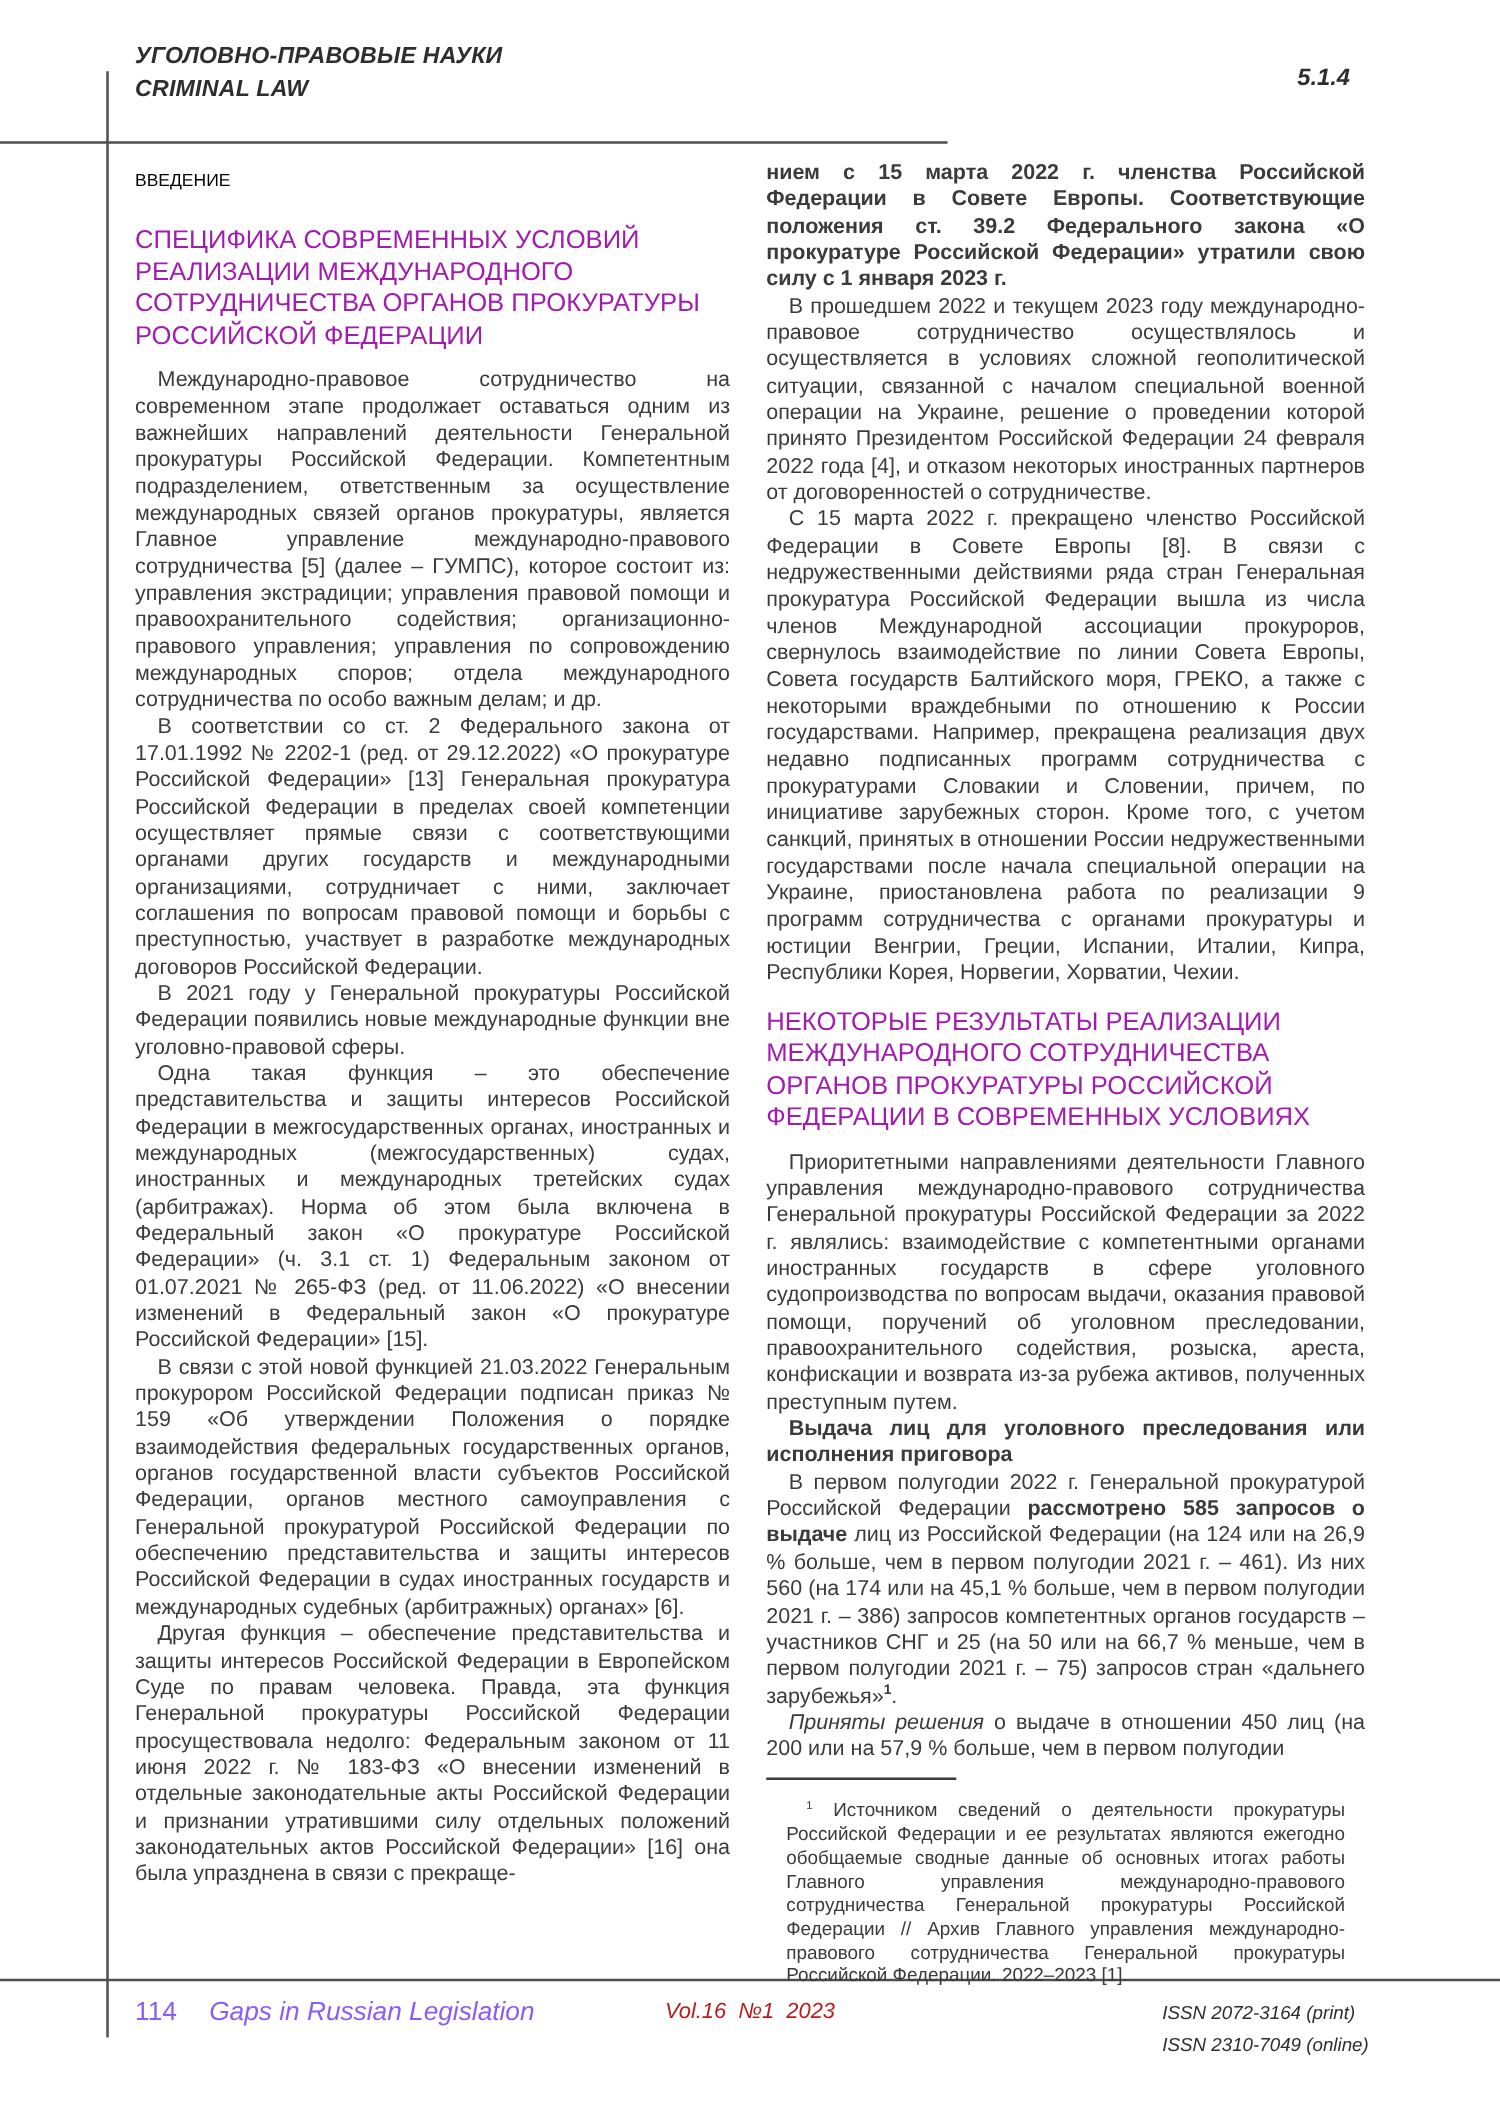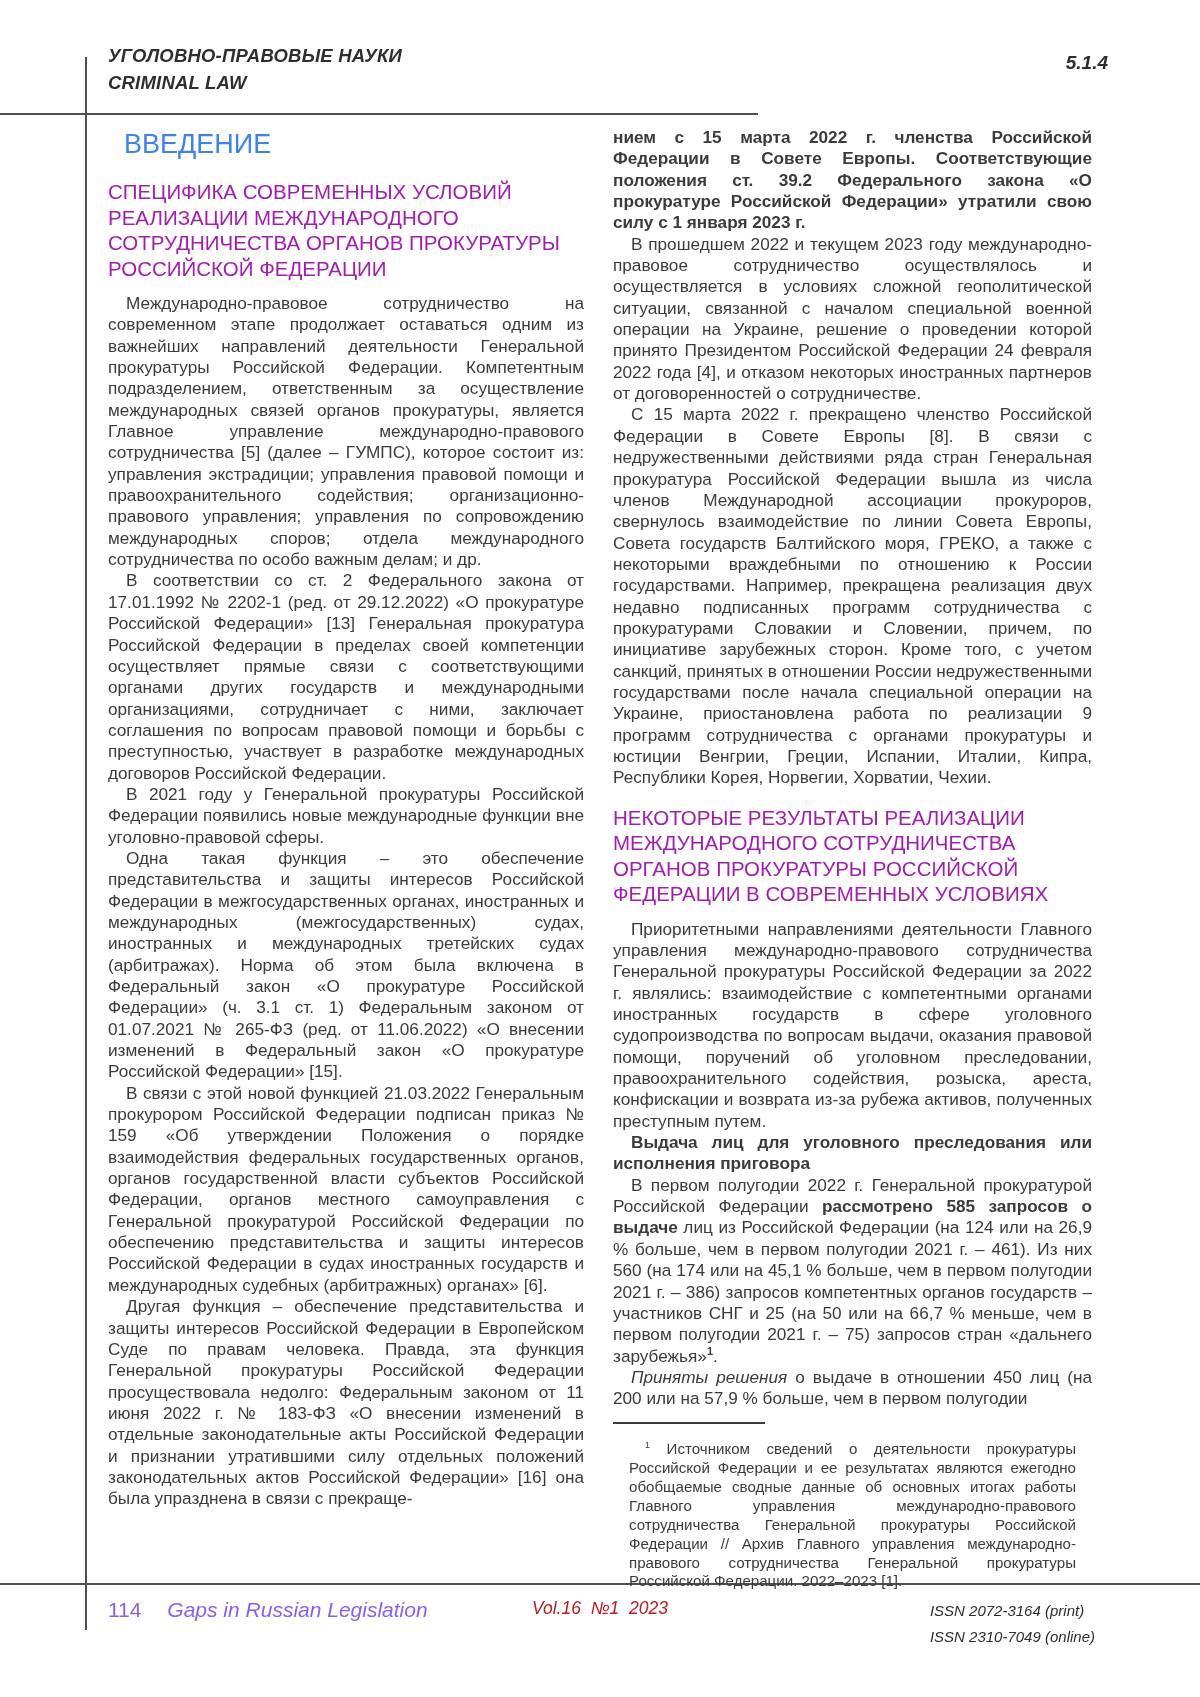--- a/index.html
+++ b/index.html
@@ -9,31 +9,31 @@
     background:#ffffff;
     font-family:"Liberation Sans",sans-serif;
     color:#3b3b3b;
     overflow:hidden;
   }
   
   .vrule{position:absolute;left:85px;top:57px;width:2px;height:1573px;background:#4f4f4f;}
   .hrule-top{position:absolute;left:0;top:113px;width:758px;height:2px;background:#4f4f4f;}
   .hrule-bottom{position:absolute;left:0;top:1583px;width:1200px;height:2px;background:#4f4f4f;}
   
-  .kicker{position:absolute;left:108px;top:42px;font-weight:bold;font-style:italic;
+  .kicker{position:absolute;left:108px;top:30px;font-weight:bold;font-style:italic;
           font-size:18.5px;line-height:27px;color:#2e2e2e;letter-spacing:.2px;}
-  .section-code{position:absolute;right:92px;top:52px;font-weight:bold;font-style:italic;
+  .section-code{position:absolute;right:120px;top:52px;font-weight:bold;font-style:italic;
           font-size:19px;color:#2e2e2e;}
   
   .col{position:absolute;text-align:justify;font-size:17.2px;line-height:21.35px;}
   .col-left{left:108px;top:130px;width:476px;}
   .col-right{left:613px;top:127px;width:479px;}
   .col p.para{margin:0;text-indent:18px;}
   .col p.noindent{text-indent:0;font-weight:bold;}
-  .h1{font-size:27px;line-height:24px;margin:2px 0 23px 16px;text-align:left;color:#3b82f6;}
+  .h1{font-size:14px;line-height:24px;margin:2px 0 23px 0;text-align:left;color:#000000;}
   .h2{font-size:20.5px;line-height:25.5px;margin:0 0 12px 0;text-align:left;color:#a21caf;}
   .col-right .h2{margin-top:16px;}
   .subhead{font-weight:bold;}
   .b{font-weight:bold;}
   .i{font-style:italic;}
   .col sup{font-size:11px;line-height:0;vertical-align:super;font-weight:bold;}
   
   .footnote-block{margin-top:12px;font-size:15.1px;line-height:18.9px;}
   .fn-rule{width:152px;height:2.5px;background:#3b3b3b;margin:0 0 9px 0;}
   .footnote-block p{margin:16px;text-indent:16px;text-align:justify;}

